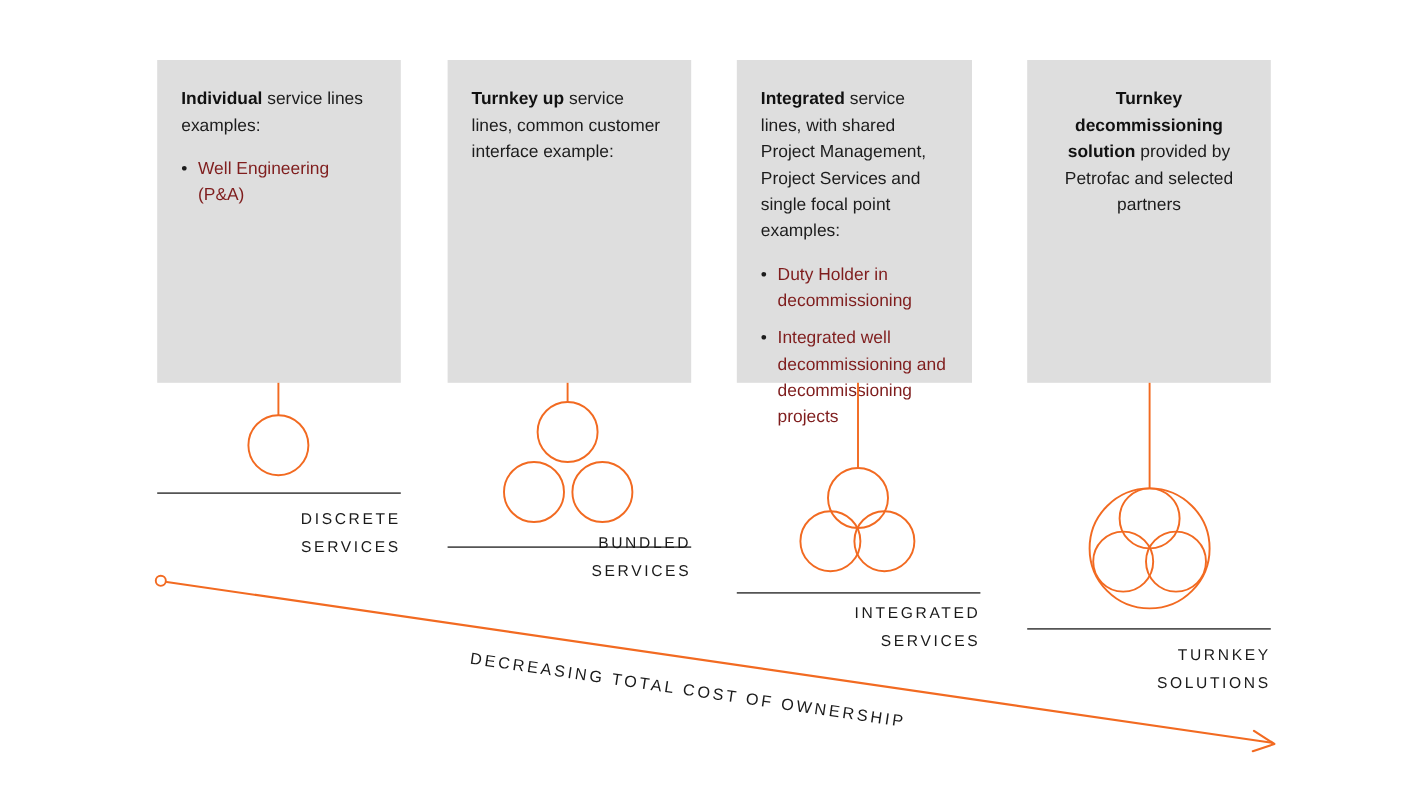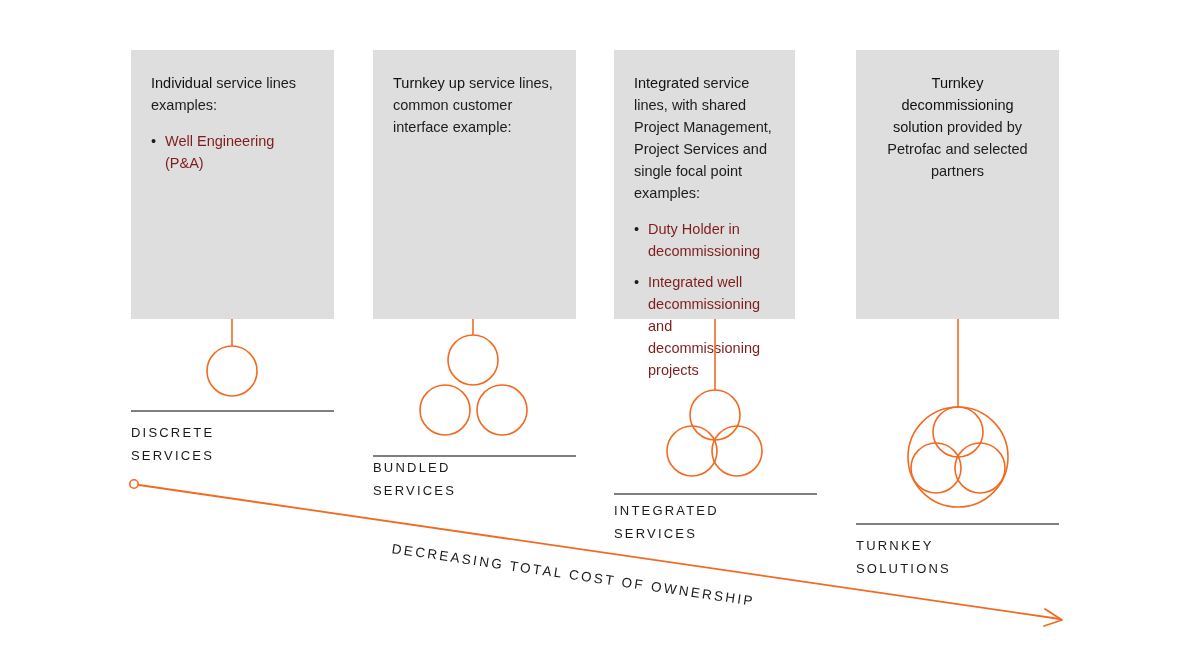--- a/index.html
+++ b/index.html
@@ -27,21 +27,21 @@
     box-sizing: border-box;
     padding: 22px 20px 14px 20px;
   }
   .desc-lead {
     font-size: 14.5px;
     line-height: 22px;
     color: #1c1c1c;
     margin: 0 0 14px 0;
   }
   .desc-lead b {
-    font-weight: normal;
+    font-weight: bold;
     color: #111111;
   }
   .bullets {
     margin: 0;
     padding: 0;
     list-style: none;
   }
   .bullets li {
     position: relative;
     font-size: 14.5px;
@@ -67,21 +67,21 @@
     left: 0;
     top: 0;
     width: 1190px;
     height: 669px;
     pointer-events: none;
   }
 
   
   .stage-label {
     position: absolute;
-    text-align: left;
+    text-align: right;
     font-size: 13px;
     letter-spacing: 2.2px;
     line-height: 23px;
     color: #1a1a1a;
     text-transform: uppercase;
     white-space: pre-line;
   }
 
   
   .axis-caption {
@@ -107,21 +107,21 @@
       <li>Well Engineering (P&amp;A)</li>
     </ul>
   </div>
 
   <div class="desc-box" style="left:373px; top:50px; width:203px; height:269px;">
     <p class="desc-lead">
       <b>Turnkey up</b><span> service lines, common customer interface example:</span>
     </p>
   </div>
 
-  <div class="desc-box" style="left:614px; top:50px; width:181px; height:269px;">
+  <div class="desc-box" style="left:614px; top:50px; width:196px; height:269px;">
     <p class="desc-lead">
       <b>Integrated</b><span> service lines, with shared Project Management, Project Services and single focal point examples:</span>
     </p>
     <ul class="bullets">
       <li>Duty Holder in decommissioning</li>
       <li>Integrated well decommissioning and decommissioning projects</li>
     </ul>
   </div>
 
   <div class="desc-box" style="left:856px; top:50px; width:203px; height:269px;text-align:center;">
@@ -162,21 +162,21 @@
 
     <g fill="none" stroke="#F26A21" stroke-width="1.8" stroke-linecap="round">
       <line x1="139" y1="485" x2="1060" y2="619"></line>
       <circle cx="134" cy="484" r="4.2" stroke-width="1.6"></circle>
       <polyline points="1045,609 1062,620 1044,626" stroke-linejoin="round"></polyline>
     </g>
   </svg>
 
   <div class="stage-label" style="left:131px; top:421px; width:203px;">DISCRETE
 SERVICES</div>
-  <div class="stage-label" style="left:373px; top:456px; width:203px;">BUNDLED
+  <div class="stage-label" style="left:373px; top:441px; width:203px;">BUNDLED
 SERVICES</div>
   <div class="stage-label" style="left:614px; top:499px; width:203px;">INTEGRATED
 SERVICES</div>
   <div class="stage-label" style="left:856px; top:534px; width:203px;">TURNKEY
 SOLUTIONS</div>
 
   <div class="axis-caption" style="left:392px; top:541px; transform: rotate(8.3deg);">DECREASING TOTAL COST OF OWNERSHIP</div>
 
 </div>
 

